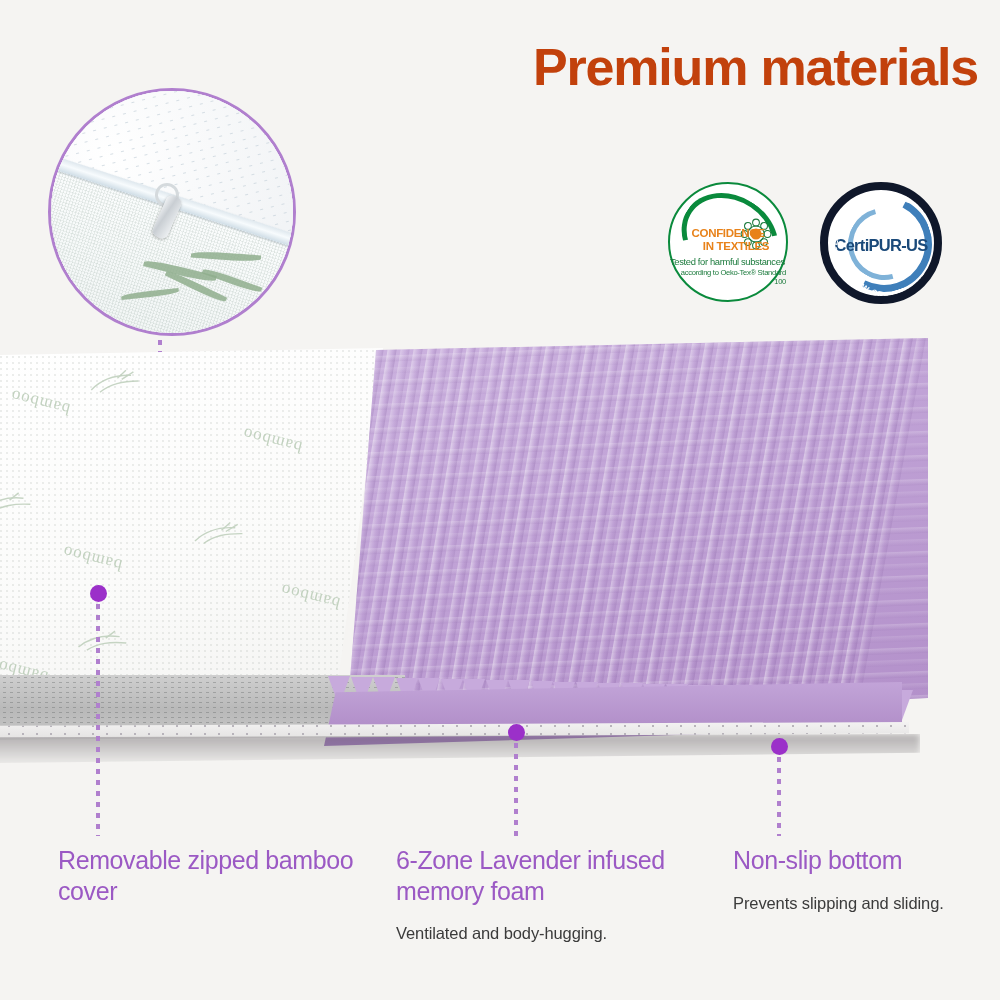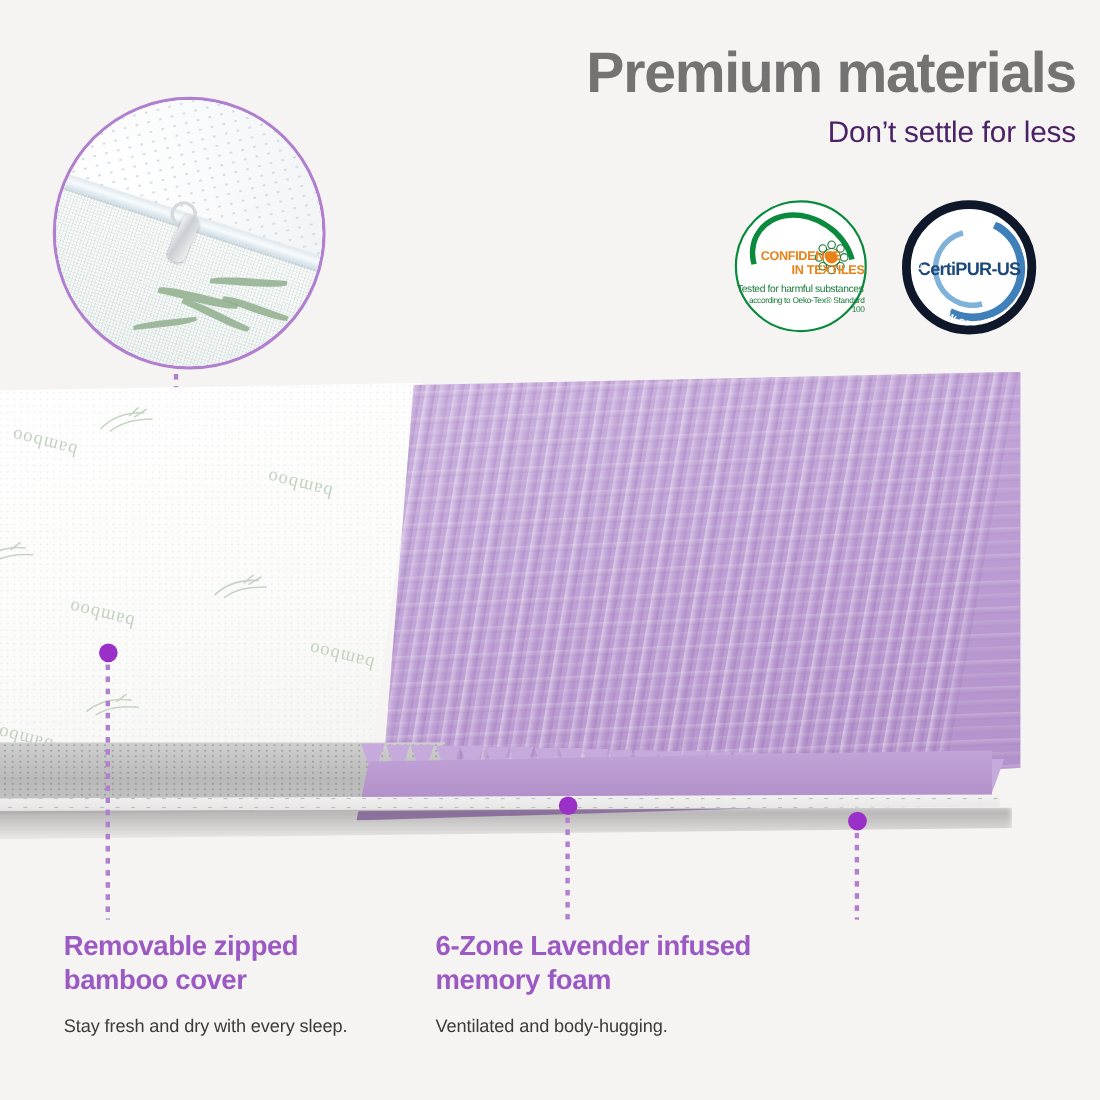--- a/index.html
+++ b/index.html
@@ -9,21 +9,21 @@
     font-family:"Liberation Sans", sans-serif;
     position:relative;
   }
   .stage{position:absolute;left:0;top:0;width:1000px;height:1000px;}
 
   
   #headline{
     position:absolute;right:22px;top:40px;text-align:right;
   }
   #headline .h1{
-    font-size:52px;font-weight:bold;color:#737373;
+    font-size:52px;font-weight:bold;color:#c2410c;
     letter-spacing:-1.2px;line-height:1.05;
   }
   #headline .h2{
     font-size:27px;color:#4b2266;margin-top:10px;letter-spacing:-.2px;
   }
 
   
   #badges{position:absolute;left:668px;top:182px;width:290px;height:125px;}
   .badge{position:absolute;border-radius:50%;}
 
@@ -37,21 +37,21 @@
     position:absolute;left:9px;top:12px;width:92px;height:74px;
     border:5px solid #0a8a3c;border-radius:50%;
     border-right-color:transparent;border-bottom-color:transparent;
     transform:rotate(34deg);
   }
   #badge-oekotex .ot-l1{
     position:absolute;left:0;right:0;top:43px;text-align:center;
     font-size:11.5px;font-weight:bold;color:#e8821a;letter-spacing:-.3px;
   }
   #badge-oekotex .ot-l2{
-    position:absolute;left:0;right:0;top:56px;text-align:right;
+    position:absolute;left:0;right:0;top:56px;text-align:center;
     font-size:11.5px;font-weight:bold;color:#e8821a;letter-spacing:-.3px;padding-left:16px;
   }
   #badge-oekotex .ot-l3{
     position:absolute;left:0;right:0;top:72px;text-align:left;
     font-size:9.4px;font-weight:normal;color:#1b7a3c;letter-spacing:-.35px;
   }
   #badge-oekotex .ot-l4{
     position:absolute;left:0;right:0;top:84px;text-align:right;
     font-size:7.6px;color:#1b7a3c;letter-spacing:-.3px;
   }
@@ -245,38 +245,37 @@
   }
   .dotline{
     position:absolute;width:4px;
     background-image:linear-gradient(#b07fce 50%, rgba(255,255,255,0) 0%);
     background-size:4px 11px;background-repeat:repeat-y;
   }
 
   
   .feature{position:absolute;top:845px;}
   .feature .f-title{
-    font-size:25px;font-weight:bold;color:#9b59c4;line-height:1.22;
+    font-size:25px;font-weight:normal;color:#9b59c4;line-height:1.22;
     letter-spacing:-.4px;
   }
   .feature .f-sub{
     margin-top:18px;font-size:16.5px;color:#3b3b3b;letter-spacing:-.1px;
   }
   #feature-0{left:58px;width:310px;}
   #feature-1{left:396px;width:320px;}
   #feature-2{left:733px;width:250px;}
 </style>
 </head>
 <body>
 
 <div class="stage">
 
   <div id="headline">
     <div class="h1">Premium materials</div>
-    <div class="h2">Don’t settle for less</div>
   </div>
 
   <div id="badges">
 
     <div class="badge" id="badge-oekotex">
       <div class="arc"></div>
       <svg class="flower" viewBox="0 0 40 40">
         <circle cx="20" cy="20" r="6.5" fill="#e8821a"></circle>
         <g fill="none" stroke="#1b7a3c" stroke-width="1.2">
           <circle cx="20" cy="6.5" r="4"></circle>
@@ -514,20 +513,23 @@
   <div class="dotline" style="left:96px;top:604px;height:232px;"></div>
 
   <div class="dot" style="left:508px;top:724px;"></div>
   <div class="dotline" style="left:514px;top:743px;height:93px;"></div>
 
   <div class="dot" style="left:771px;top:738px;"></div>
   <div class="dotline" style="left:777px;top:757px;height:79px;"></div>
 
   <div class="feature" id="feature-0">
     <div class="f-title">Removable zipped bamboo cover</div>
-    <div class="f-sub">Stay fresh and dry with every sleep.</div>
   </div>
   <div class="feature" id="feature-1">
     <div class="f-title">6-Zone Lavender infused memory foam</div>
     <div class="f-sub">Ventilated and body-hugging.</div>
   </div>
+  <div class="feature" id="feature-2">
+    <div class="f-title">Non-slip bottom</div>
+    <div class="f-sub">Prevents slipping and sliding.</div>
+  </div>
 
 </div>
 
 </body></html>

